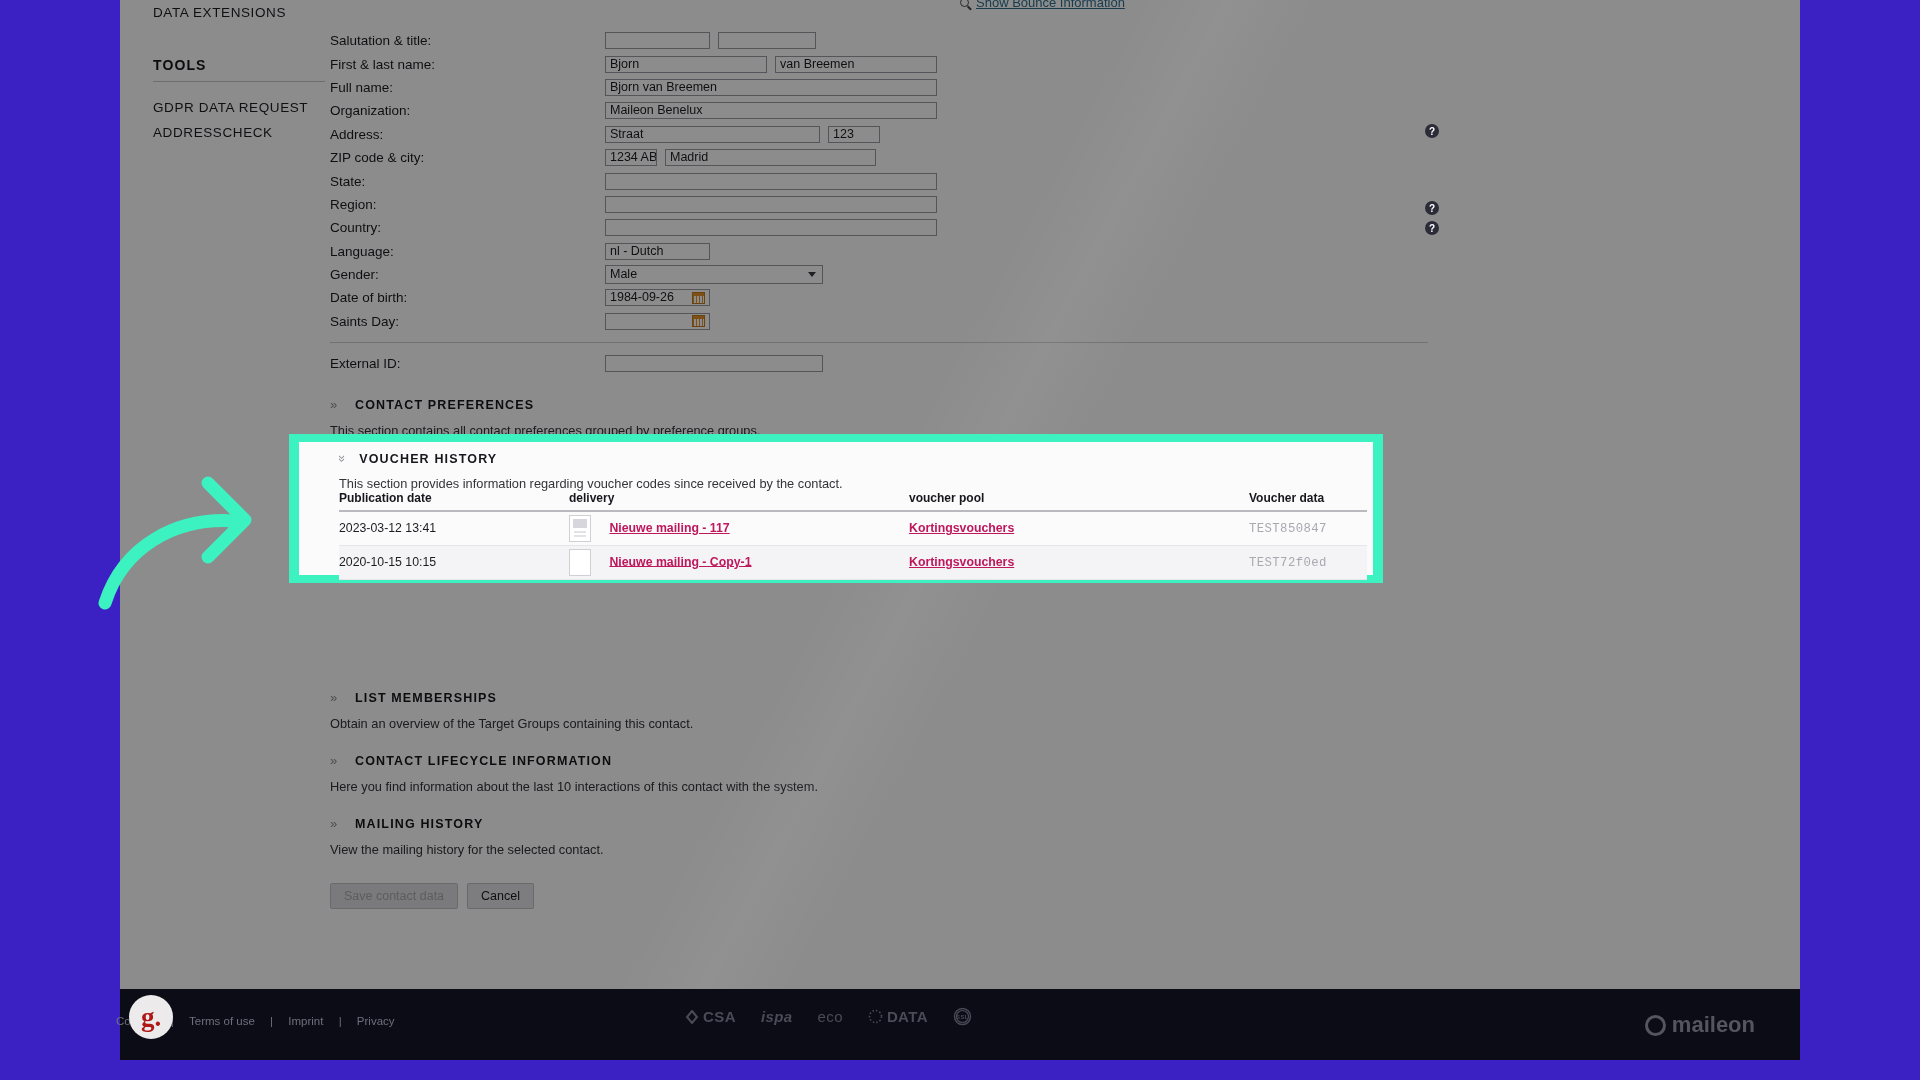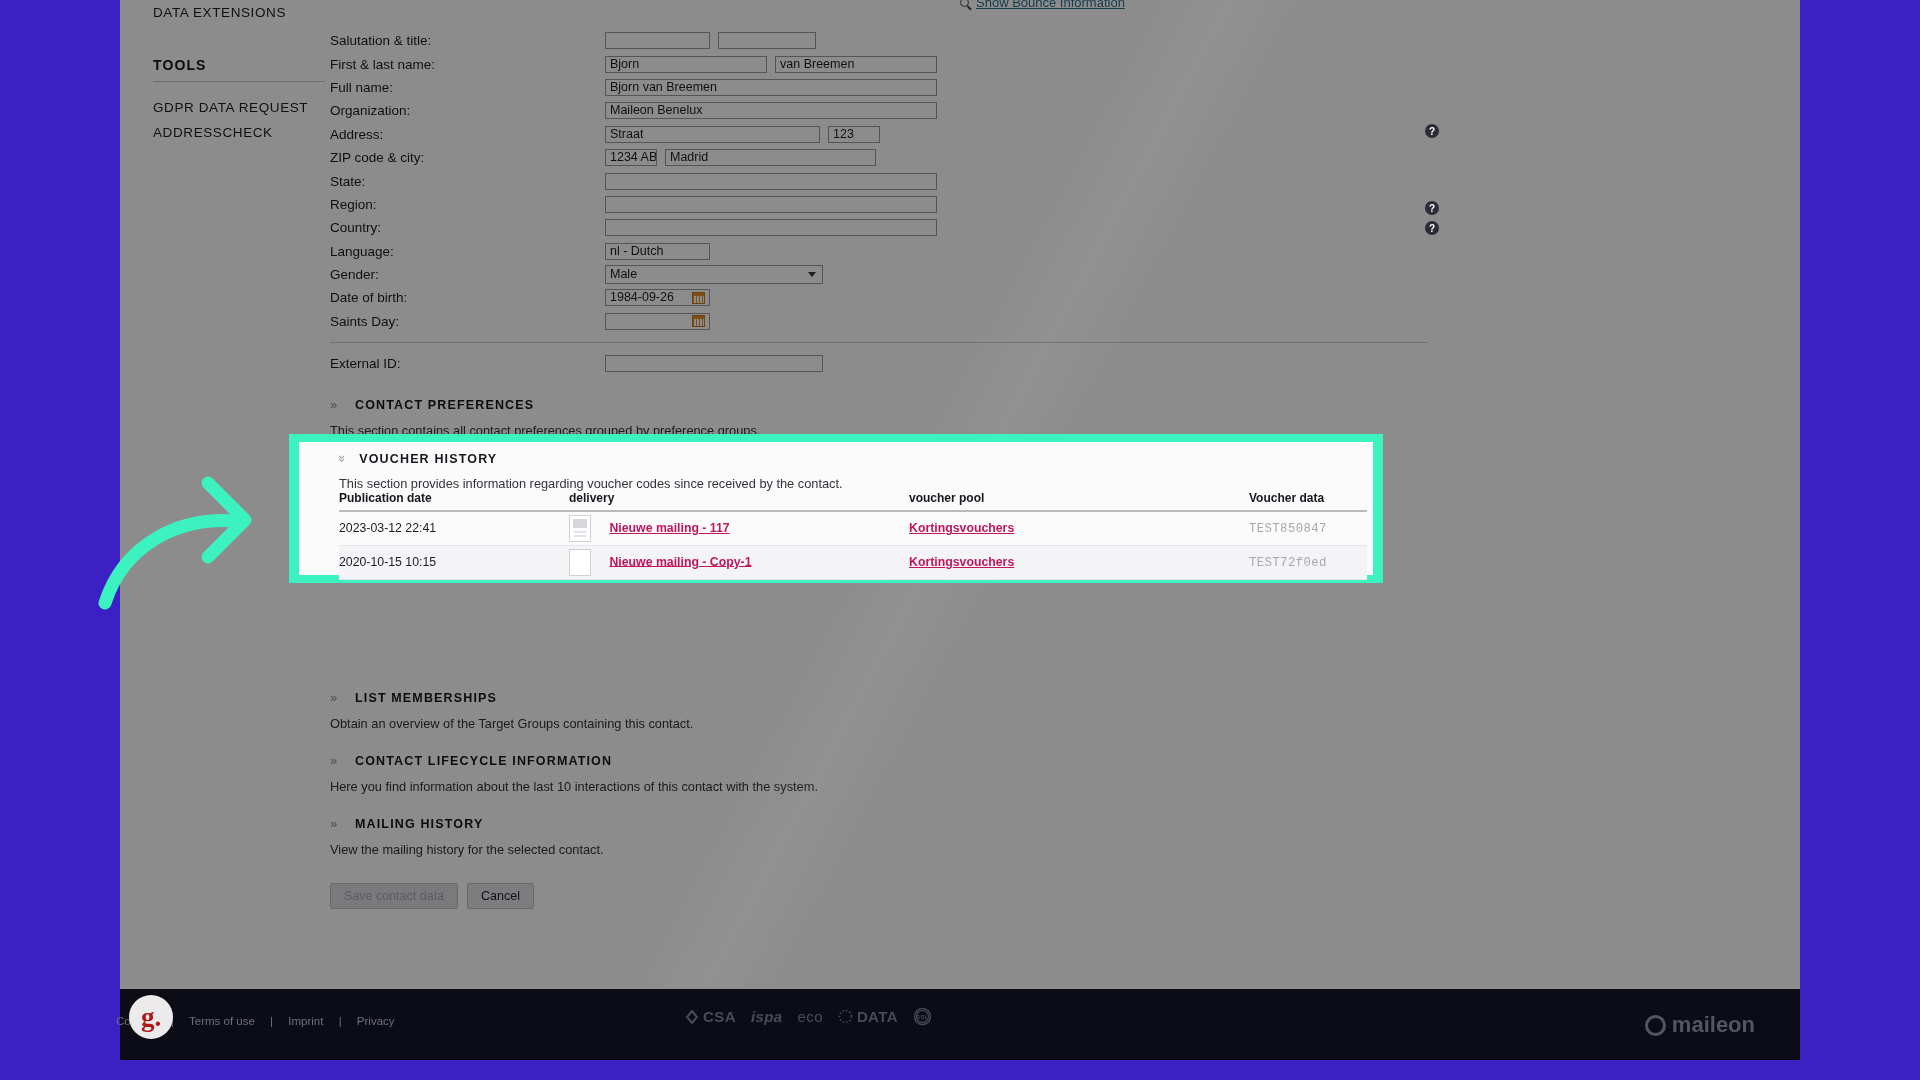--- a/index.html
+++ b/index.html
@@ -131,21 +131,21 @@
   }
   .btn.disabled { color:#a8a8b0; background:#dedee3; }
 
   
   #footer {
     position:absolute; left:120px; top:989px; width:1680px; height:71px;
     background:#0c0c16; z-index:55;padding-left:8px;
   }
   .flinks { position:absolute; left:-10px; top:26px; font-size:11.5px; color:#6f6f7d; }
   .flinks span { padding:0 6px; }
-  .badges { position:absolute; left:565px; top:18px; display:flex; align-items:center; gap:15px; }
+  .badges { position:absolute; left:565px; top:18px; display:flex; align-items:center; gap:25px; }
   .badge { color:#4b4b58; font-size:15px; font-weight:bold; letter-spacing:0.4px; display:flex; align-items:center; gap:4px;}
   .maileon { position:absolute; right:45px; top:23px; color:#55555f; font-size:22px; font-weight:bold; display:flex; align-items:center; gap:6px;}
   .maileon .mk {
     width:21px;height:21px;border:3px solid #55555f;border-radius:50%;
     display:inline-block; position:relative;
   }
 
   
   #logo-bubble {
     position:absolute; left:129px; top:995px; width:44px; height:44px;
@@ -347,21 +347,21 @@
         <thead>
           <tr>
             <th style="width:230px">Publication date</th>
             <th style="width:340px">delivery</th>
             <th style="width:340px">voucher pool</th>
             <th>Voucher data</th>
           </tr>
         </thead>
         <tbody>
           <tr>
-            <td>2023-03-12 22:41</td>
+            <td>2023-03-12 13:41</td>
             <td>
               <span class="thumb filled"></span>
               <a class="vlink" href="#">Nieuwe mailing - 117</a>
             </td>
             <td>
               <a class="vlink" href="#">Kortingsvouchers</a>
             </td>
             <td>
               <span class="vcode">TEST850847</span>
             </td>

